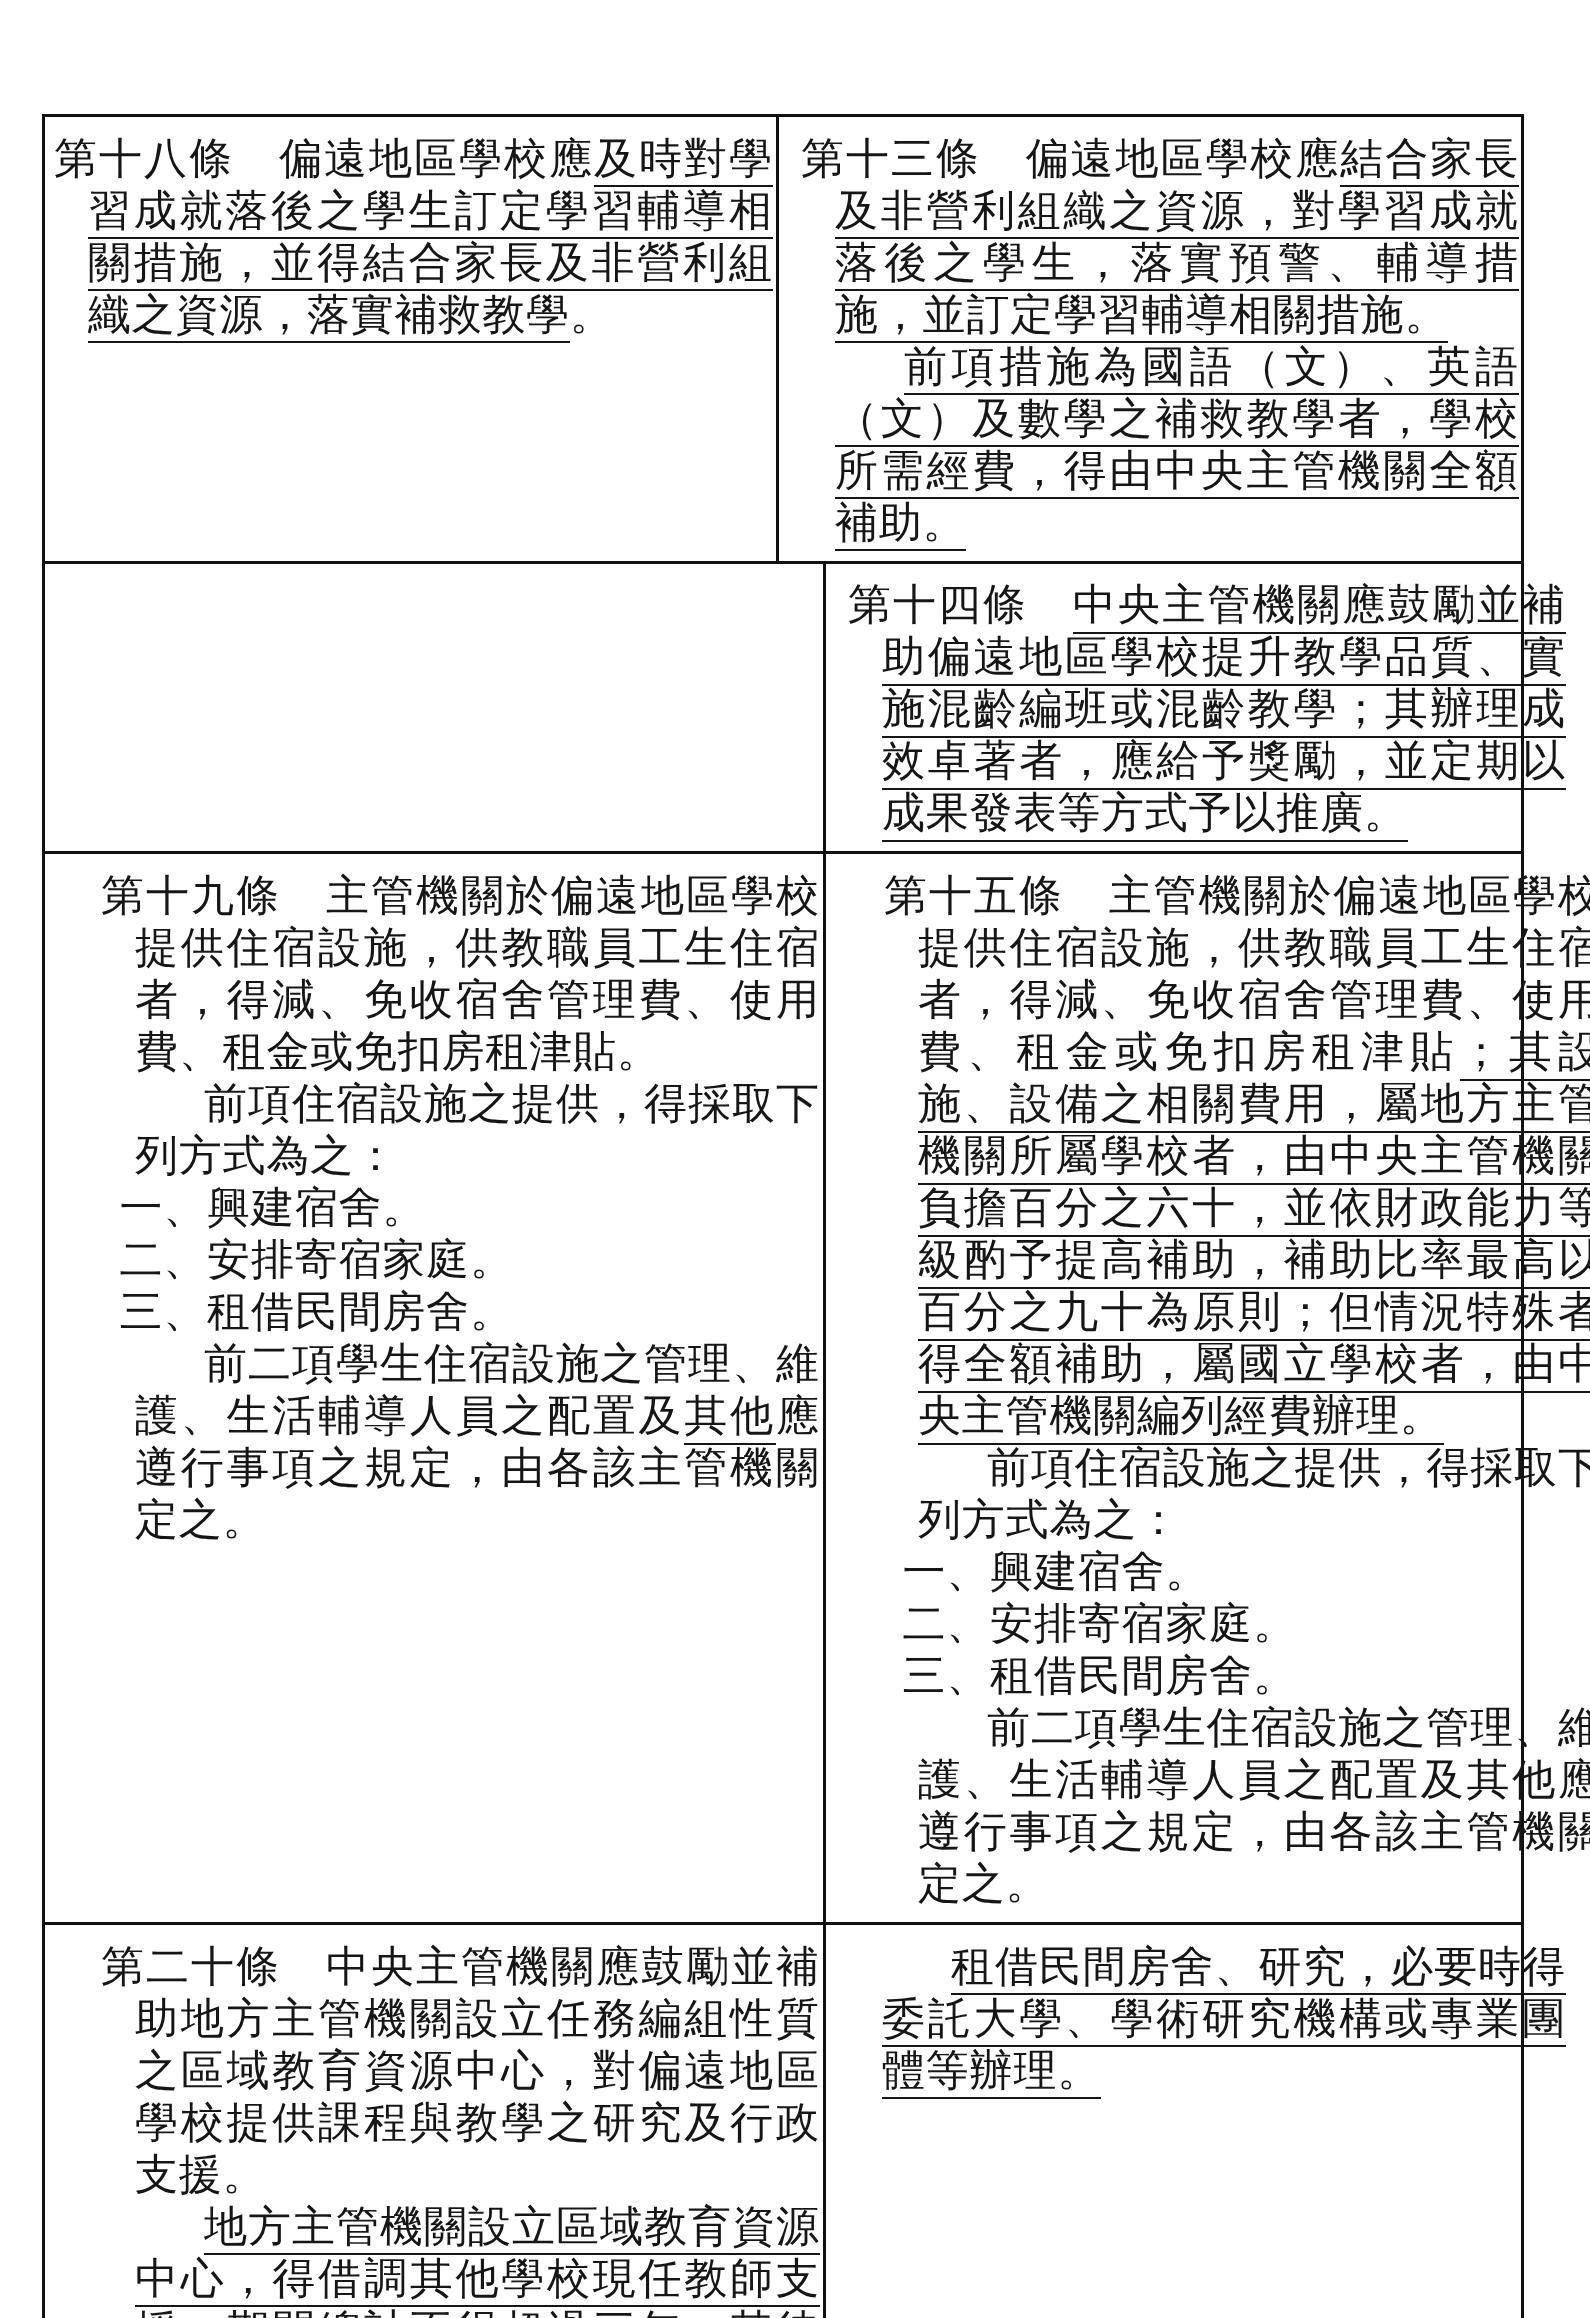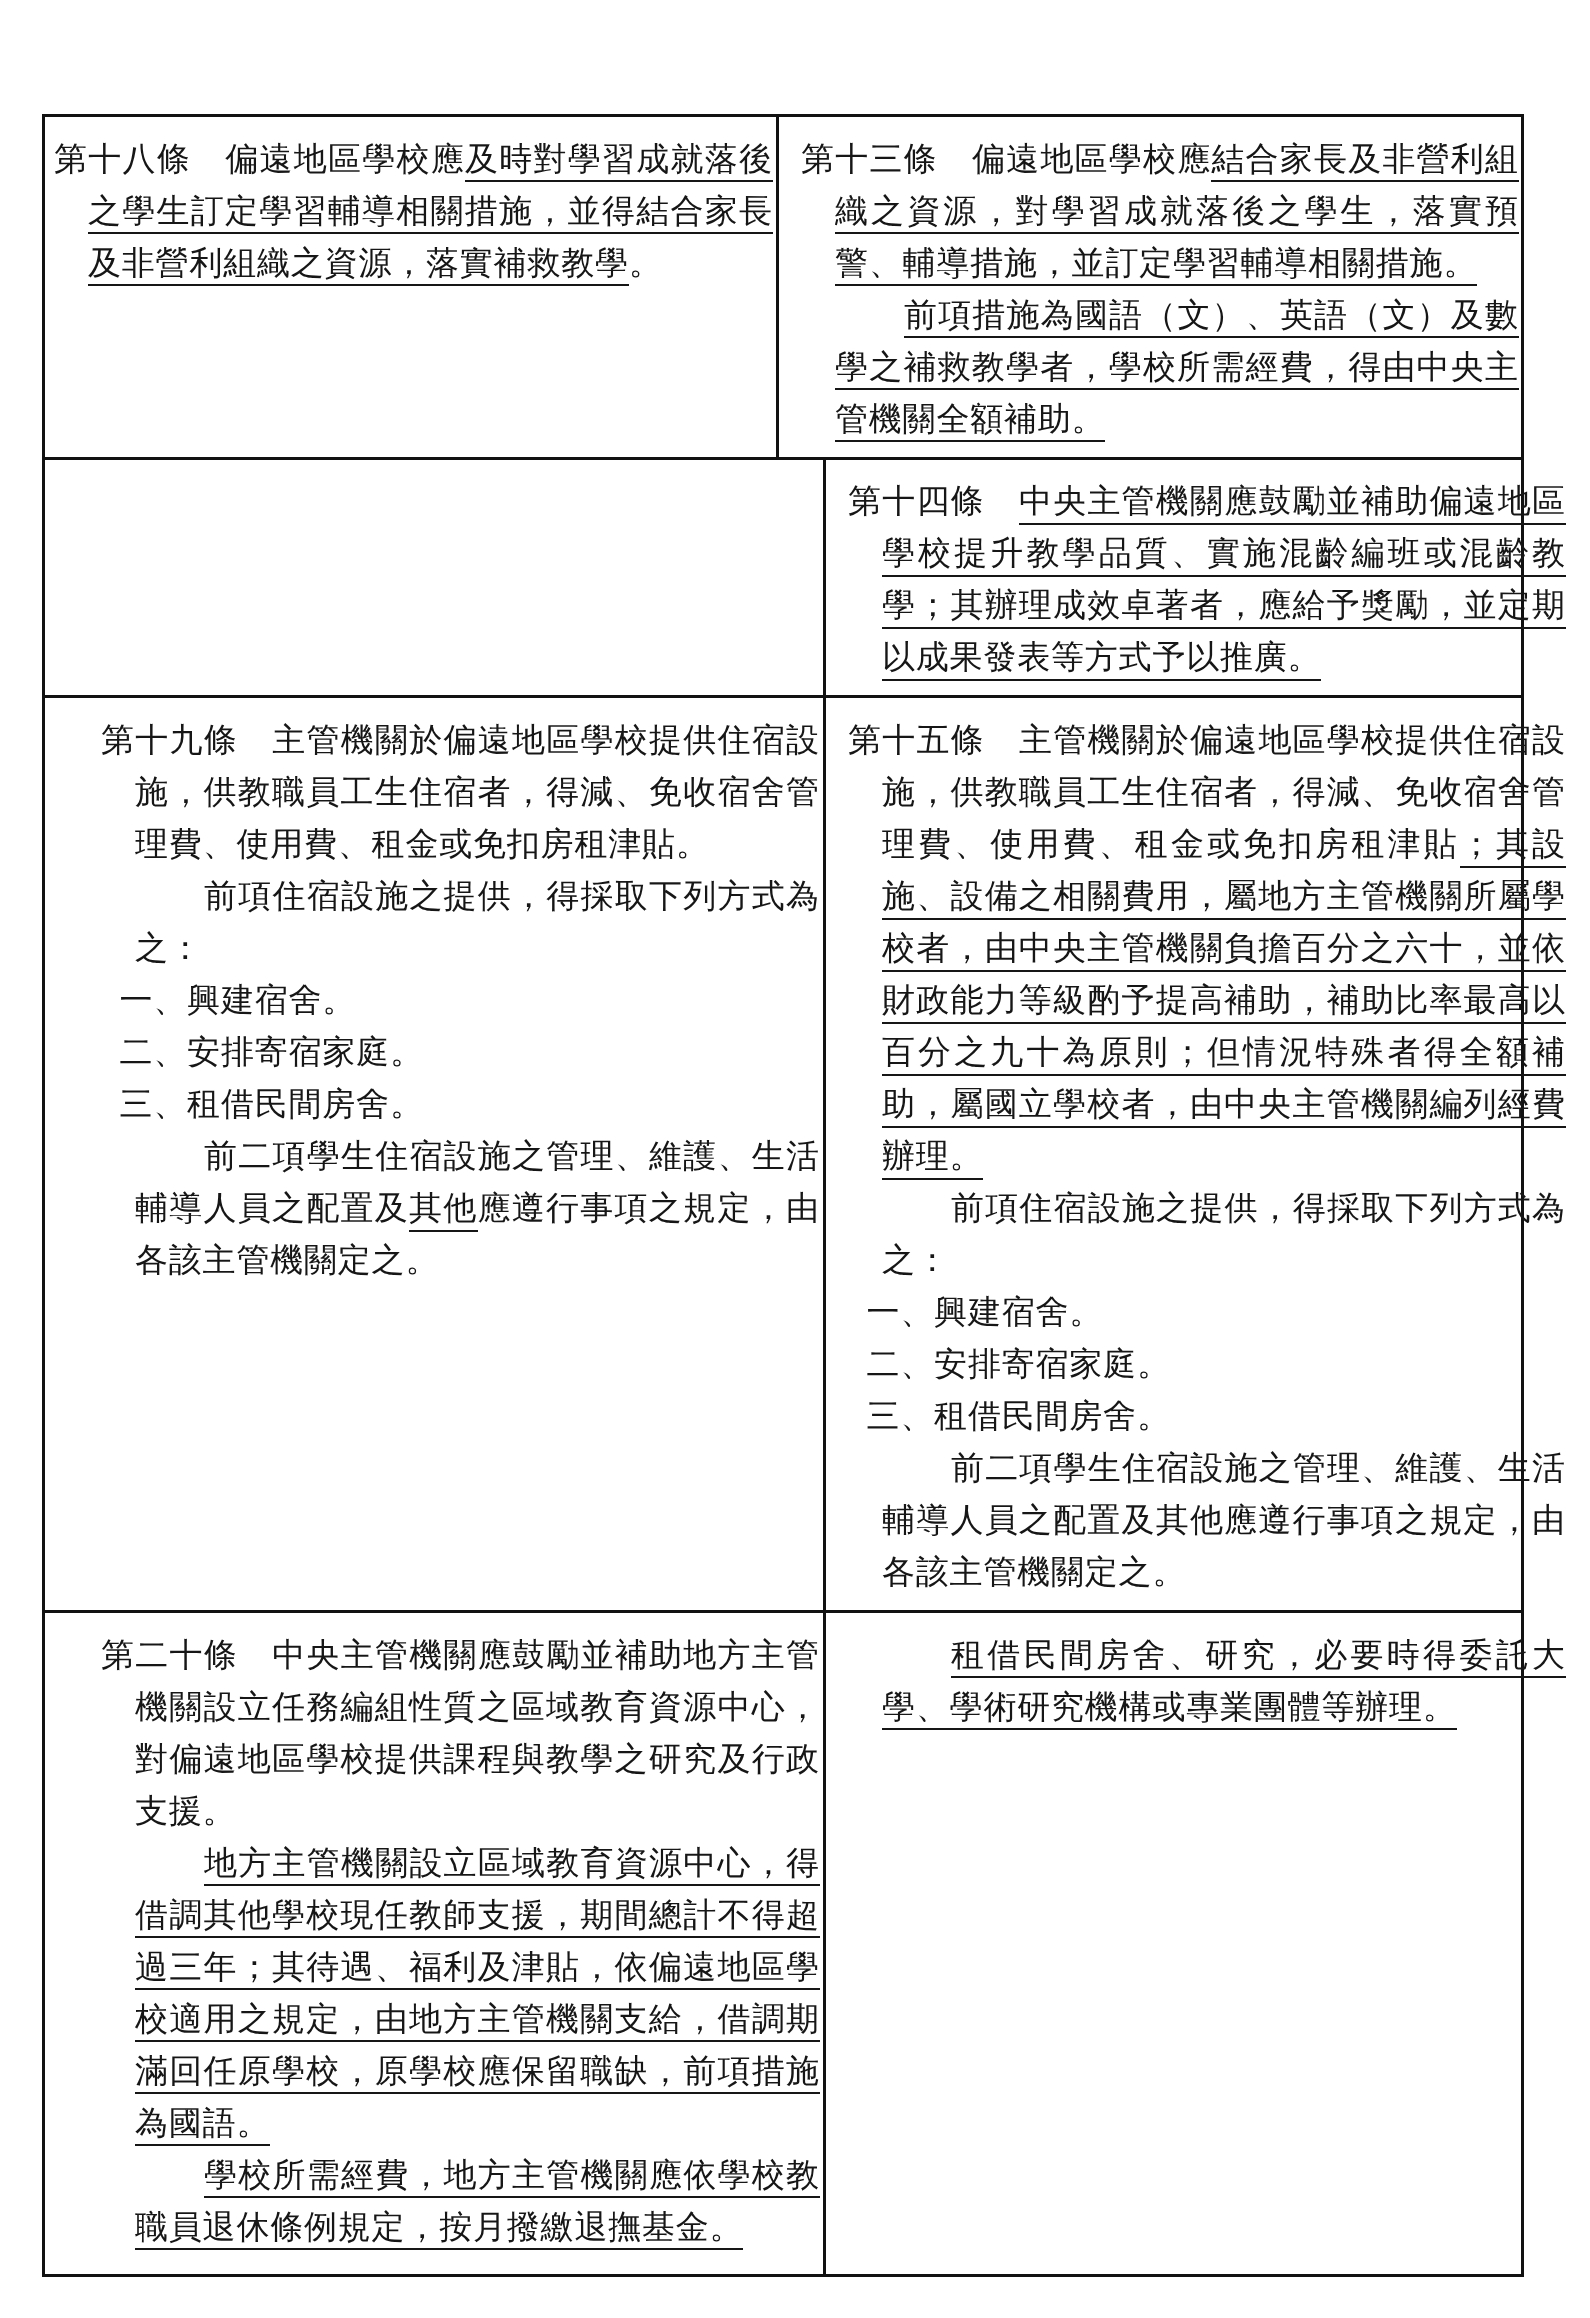--- a/index.html
+++ b/index.html
@@ -29,25 +29,25 @@
     border: 3.3px solid #111111;
     background: #ffffff;
   }
   .row {
     display: grid;
     grid-template-columns: 734px 742px;
   }
   .row + .row { border-top: 3.3px solid #111111; padding-left: 47px; }
   .row:nth-child(1) { min-height: 336px; }
   .row:nth-child(2) { min-height: 234px; }
-  .row:nth-child(3) { min-height: 884px; }
+  .row:nth-child(3) { min-height: 884px; gap: 36px; }
   .row:nth-child(4) { min-height: 661px; }
   .cell {
     box-sizing: border-box;
-    font-size: 33px;
+    font-size: 43px;
     line-height: 52px;
     letter-spacing: 0.8px;
     text-align: justify;
     padding: 15.5px 3.3px 12.2px 9px;
   }
   .cell.left { border-right: 3.3px solid #111111; }
   .cell.right { padding: 15.5px 2.2px 12.2px 22px; }
   .cell p { margin: 0; }
   .p-article { padding-left: 34px; text-indent: -34px; }
   .p-para    { padding-left: 34px; text-indent: 69px; }

